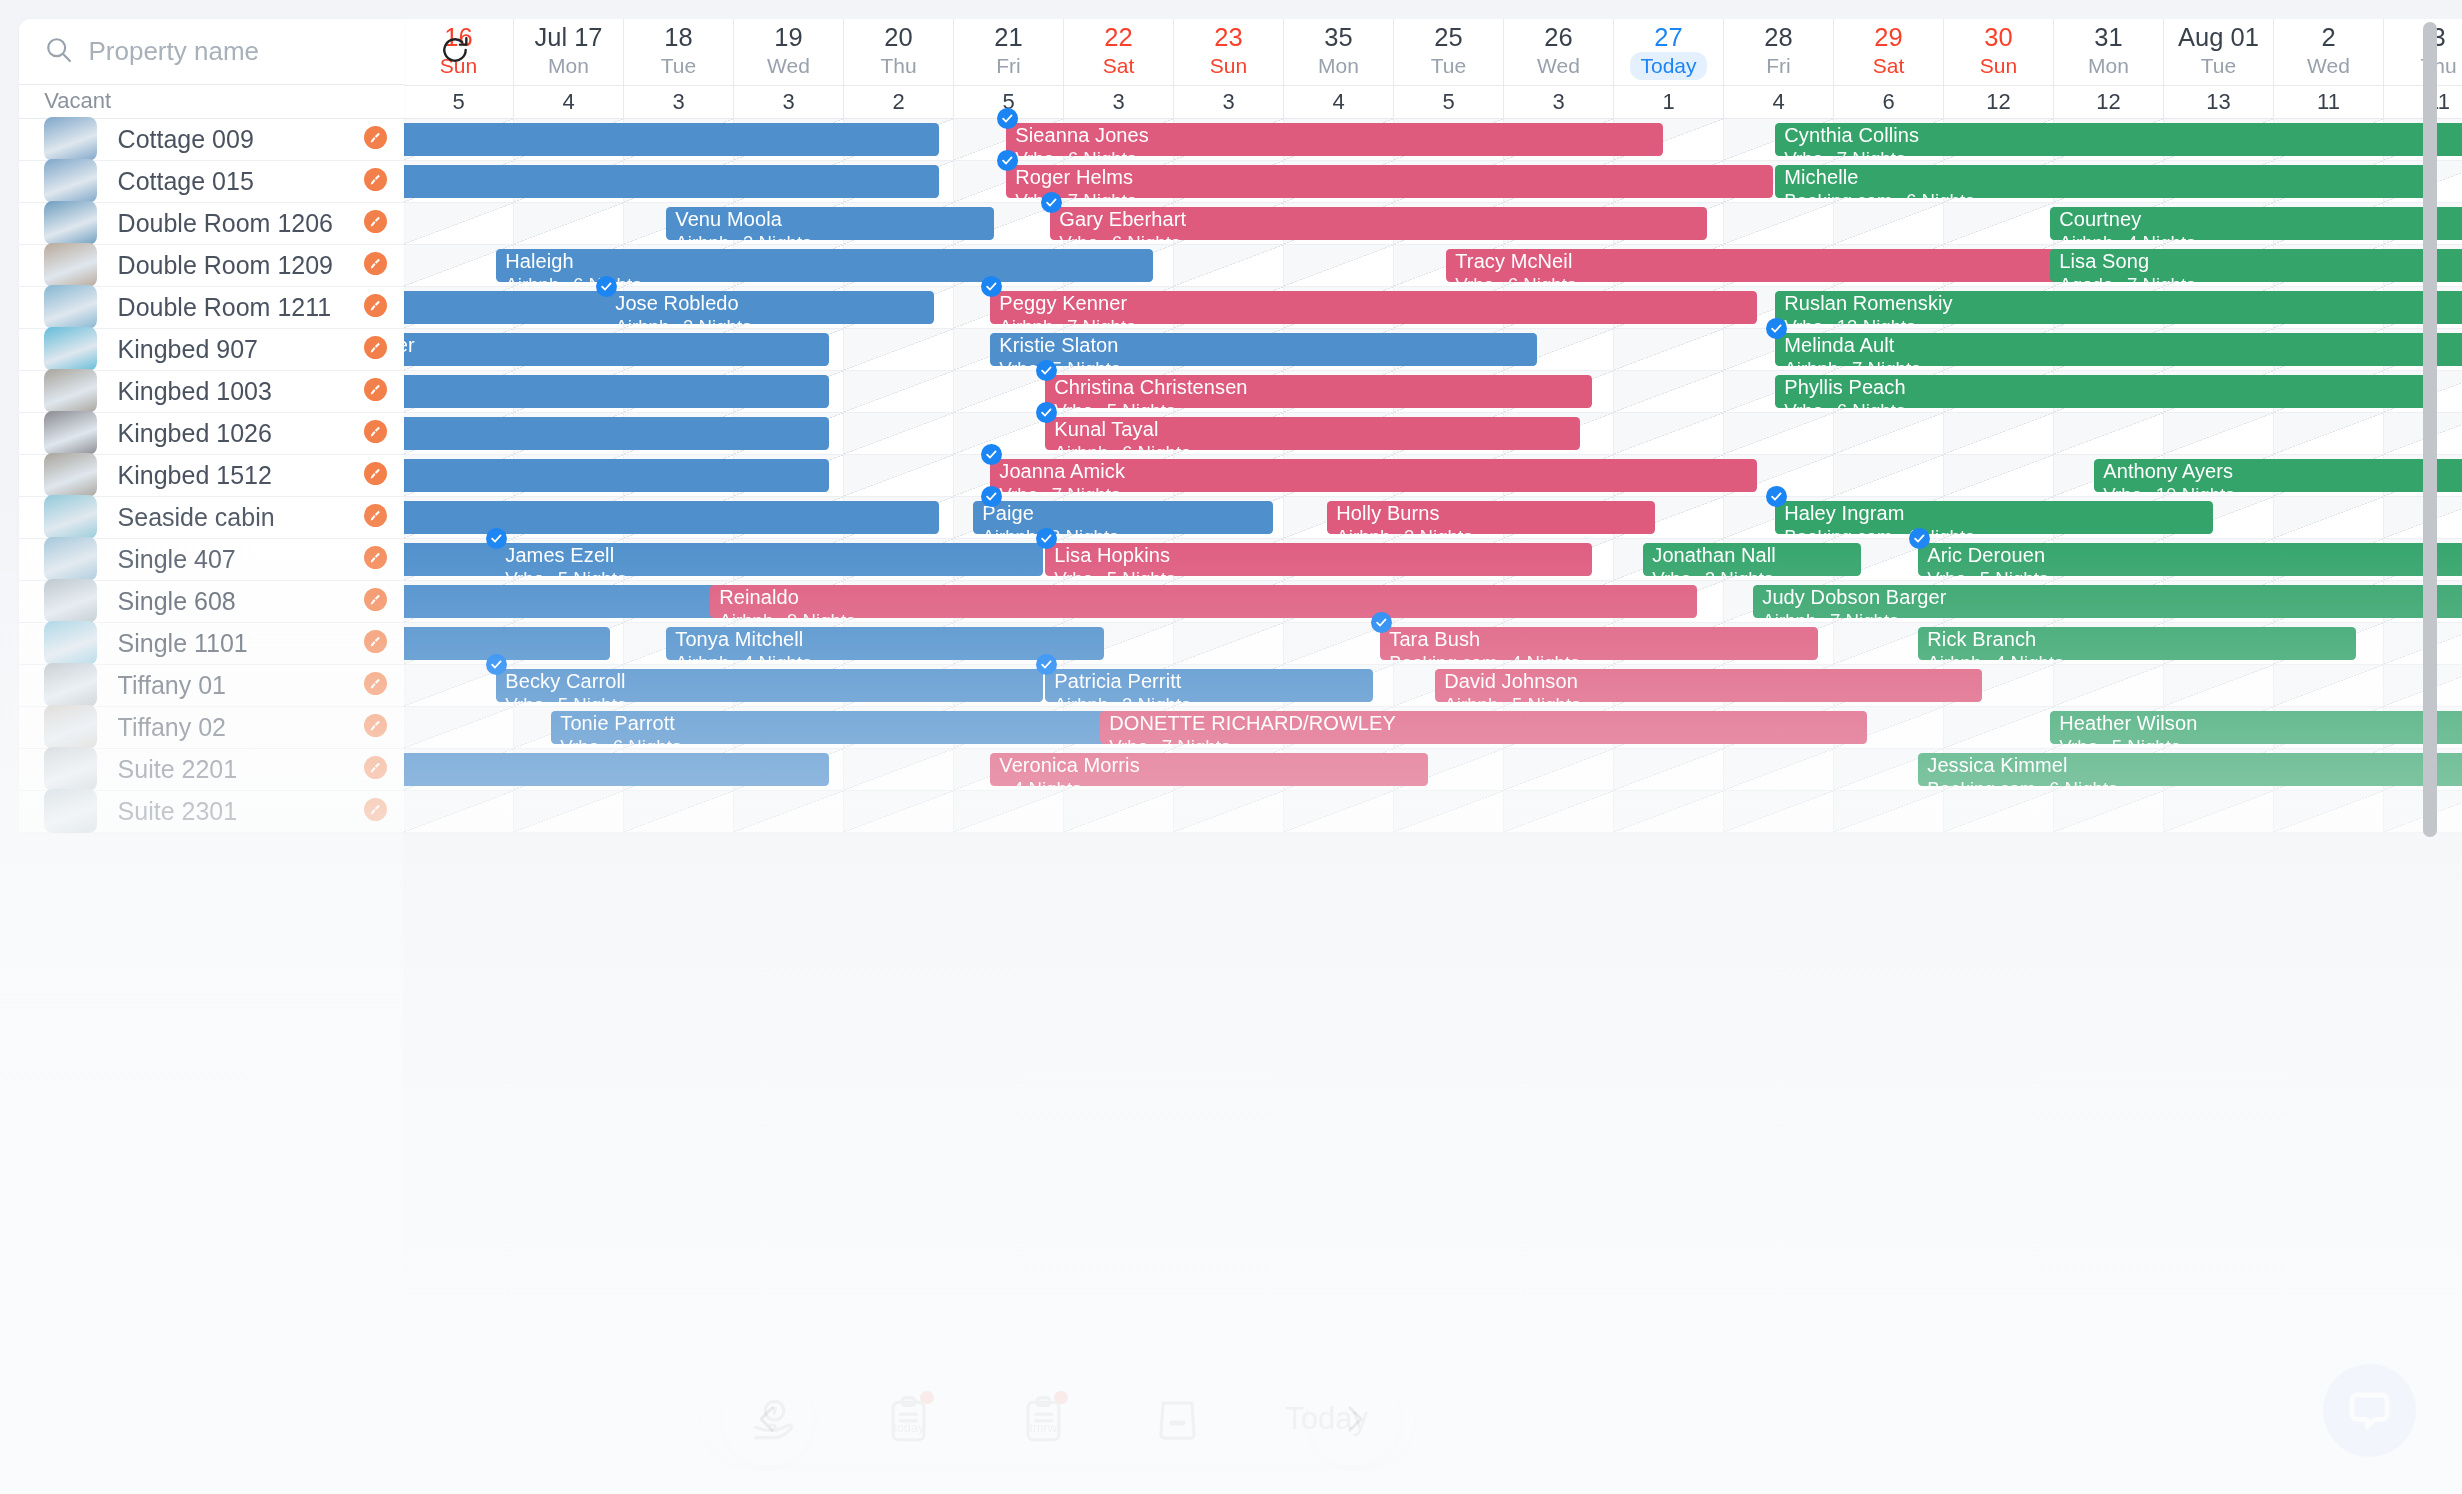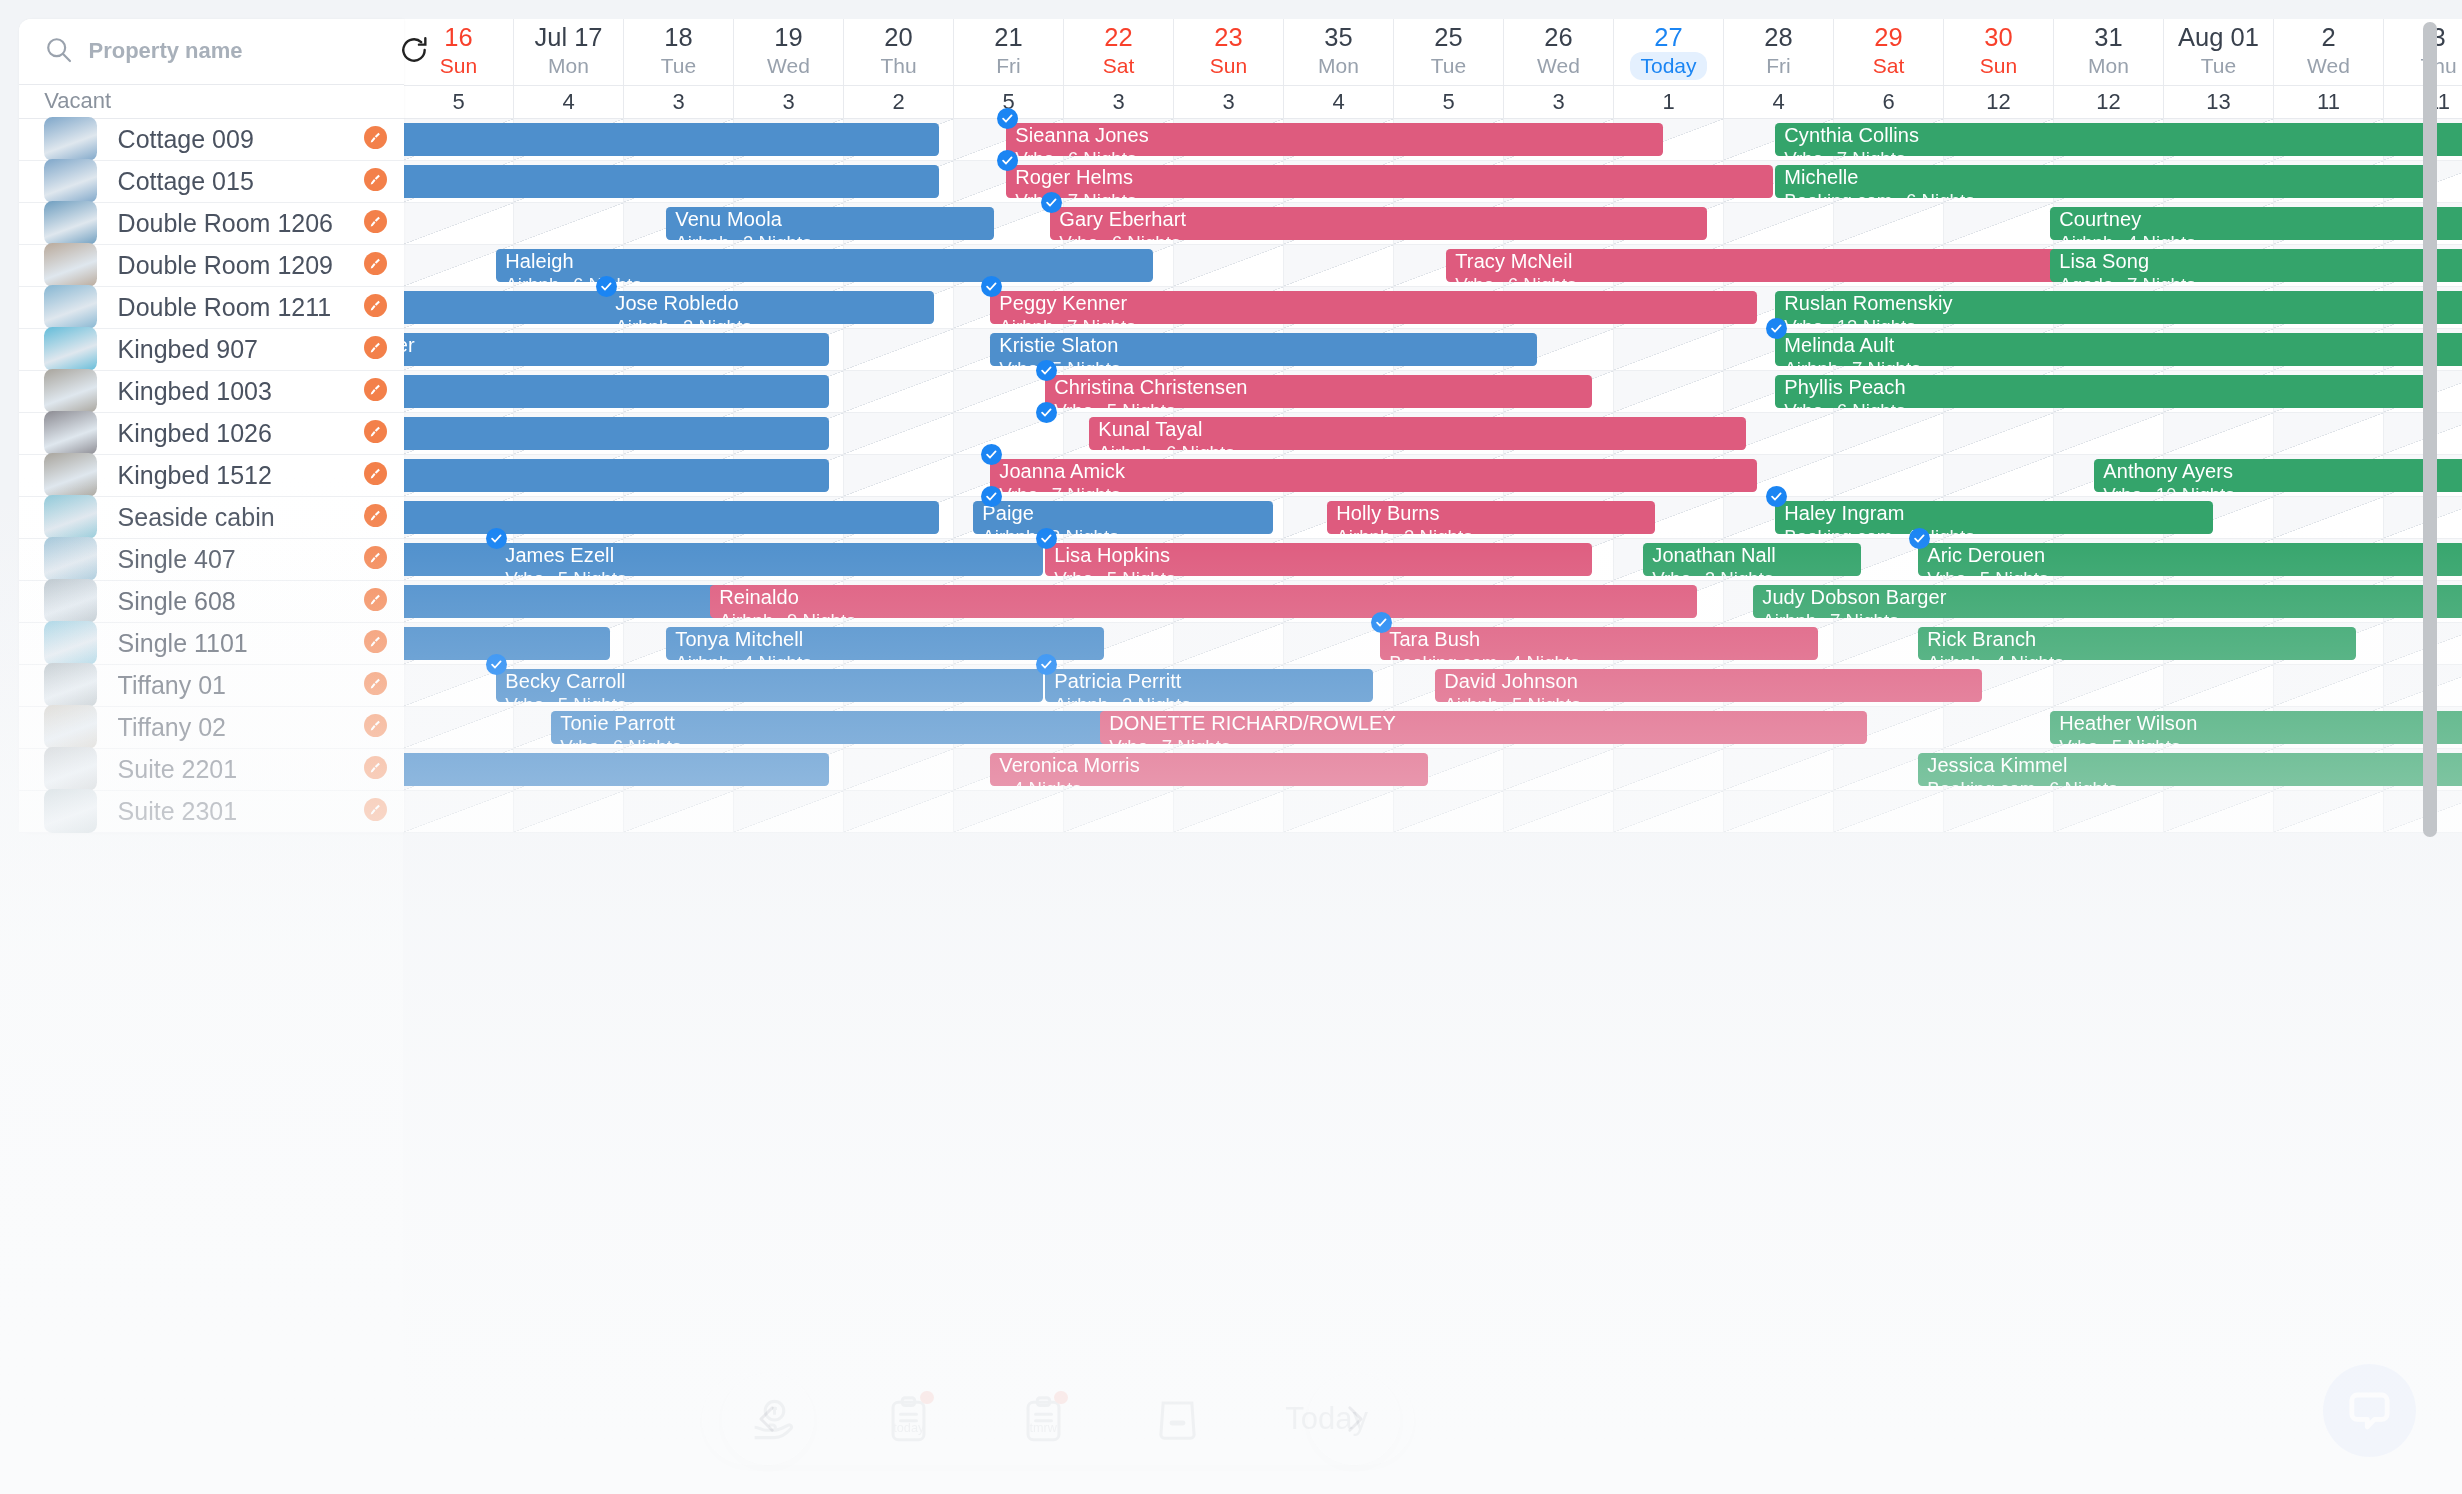--- a/index.html
+++ b/index.html
@@ -21,22 +21,22 @@
     background:#fff; border-top-left-radius:12px; border-bottom-left-radius:12px;
     box-shadow:0 0.8px 2.5px rgba(0,0,0,.04);
   }
   #searchbar{
     height:66px; display:flex; align-items:center; gap:15.3px;
     padding:0 24px 0 25.5px; border-bottom:0.8px solid #e8eaee;
     background:#fff; border-top-left-radius:12px;
   }
   #searchbar .mag{ flex:0 0 auto; }
   #searchInput{
-    flex:1 1 auto; border:0; outline:0; font-size:22px; color:#3d4653;
-    font-family:inherit; background:transparent; height:42px;font-weight:bold;
+    flex:1 1 auto; border:0; outline:0; font-size:26px; color:#3d4653;
+    font-family:inherit; background:transparent; height:42px;
   }
   #searchInput::placeholder{ color:#a8b0ba; }
   .refresh-btn{ flex:0 0 auto; cursor:pointer; }
   #vacantRow{
     height:34px; display:flex; align-items:center; padding-left:25.5px;
     border-bottom:0.8px solid #e8eaee; background:#fff;
   }
   #vacantRow span{ font-size:22px; color:#8a929d; }
 
   .prop-row{
@@ -597,21 +597,21 @@
               <div class="cal-cell half"></div>
               <div class="cal-cell half"></div>
               <div class="cal-cell half"></div>
               <div class="cal-cell half"></div>
               <div class="cal-cell half"></div>
             </div>
             <div class="bar b-blue" style="left: -121px; width: 547px; border-top-left-radius: 0px; border-bottom-left-radius: 0px;">
               <span class="nm"></span>
               <span class="mt"><span></span><b>5 Nights</b></span>
             </div>
-            <div class="bar b-pink" style="left: 642px; width: 657px; margin-left: 44px;">
+            <div class="bar b-pink" style="left: 642px; width: 535px;">
               <span class="nm">Kunal Tayal</span>
               <span class="mt"><span>Airbnb</span><b>6 Nights</b></span>
             </div>
             <div class="chk" style="left: 633px;">
               <svg viewBox="0 0 24 24" fill="none" stroke="#fff" stroke-width="3.4" stroke-linecap="round" stroke-linejoin="round">
                 <polyline points="4 12.5 9.5 18 20 6.5"></polyline>
               </svg>
             </div>
           </div>
           <div class="cal-row">

